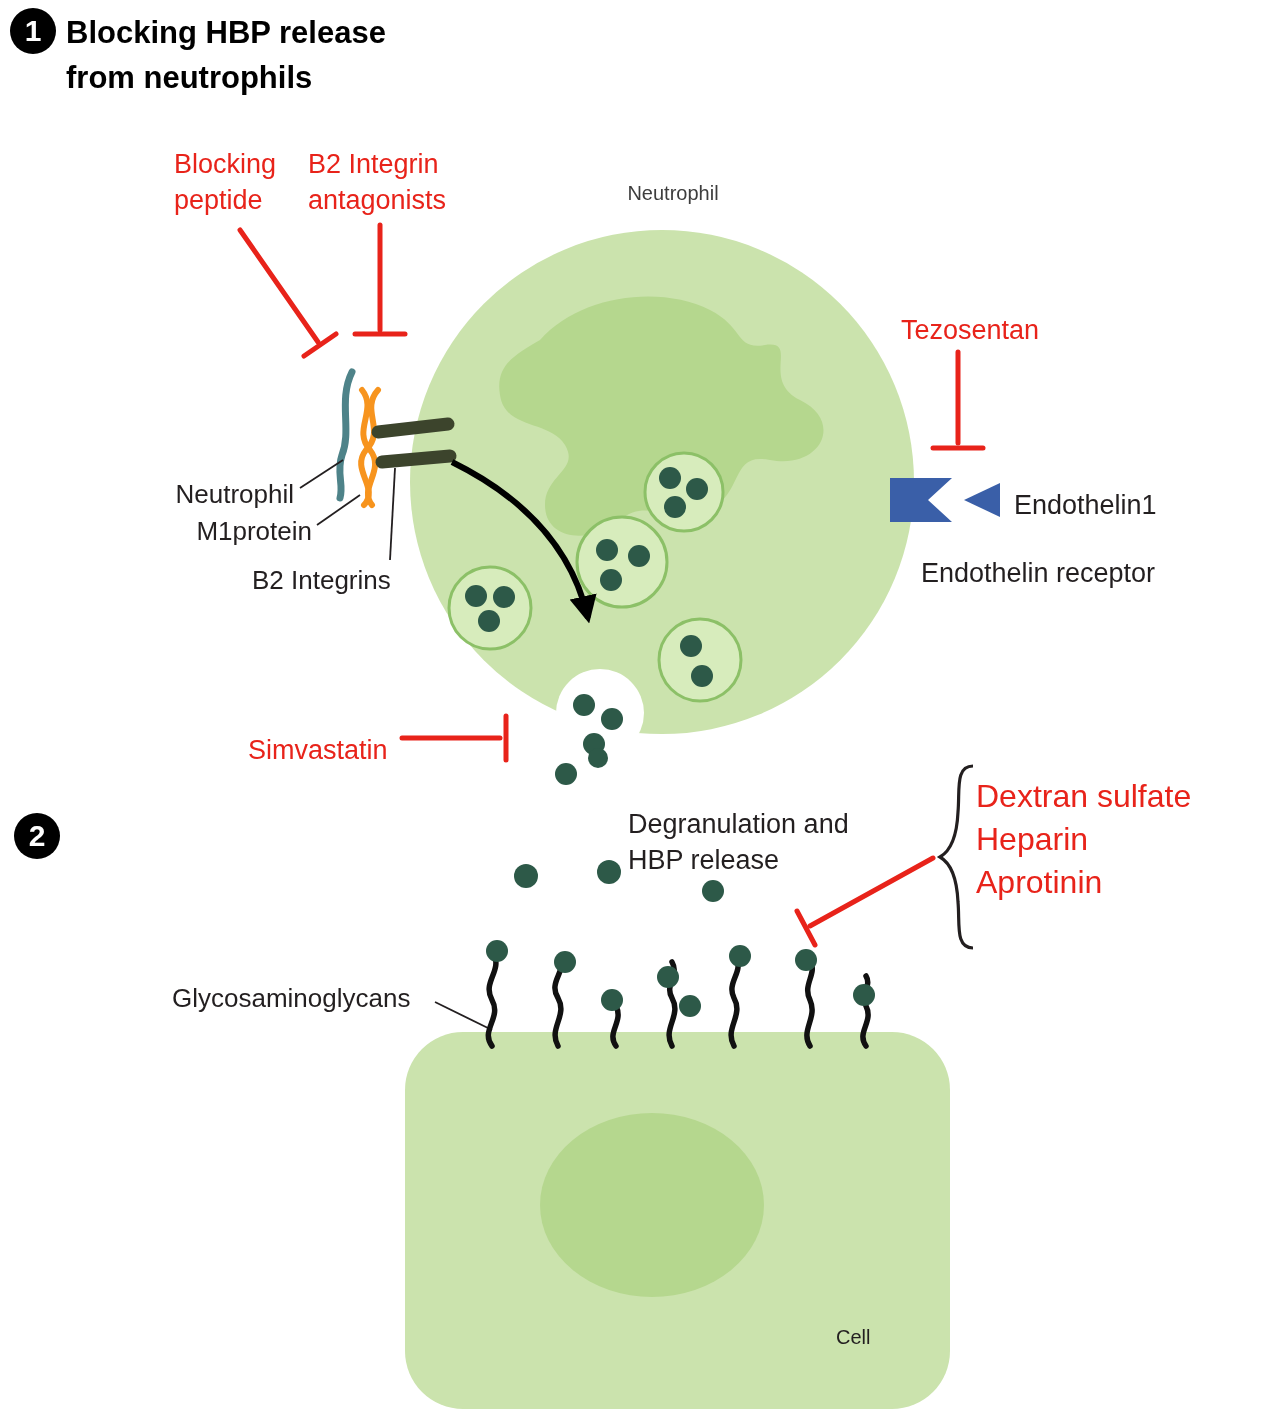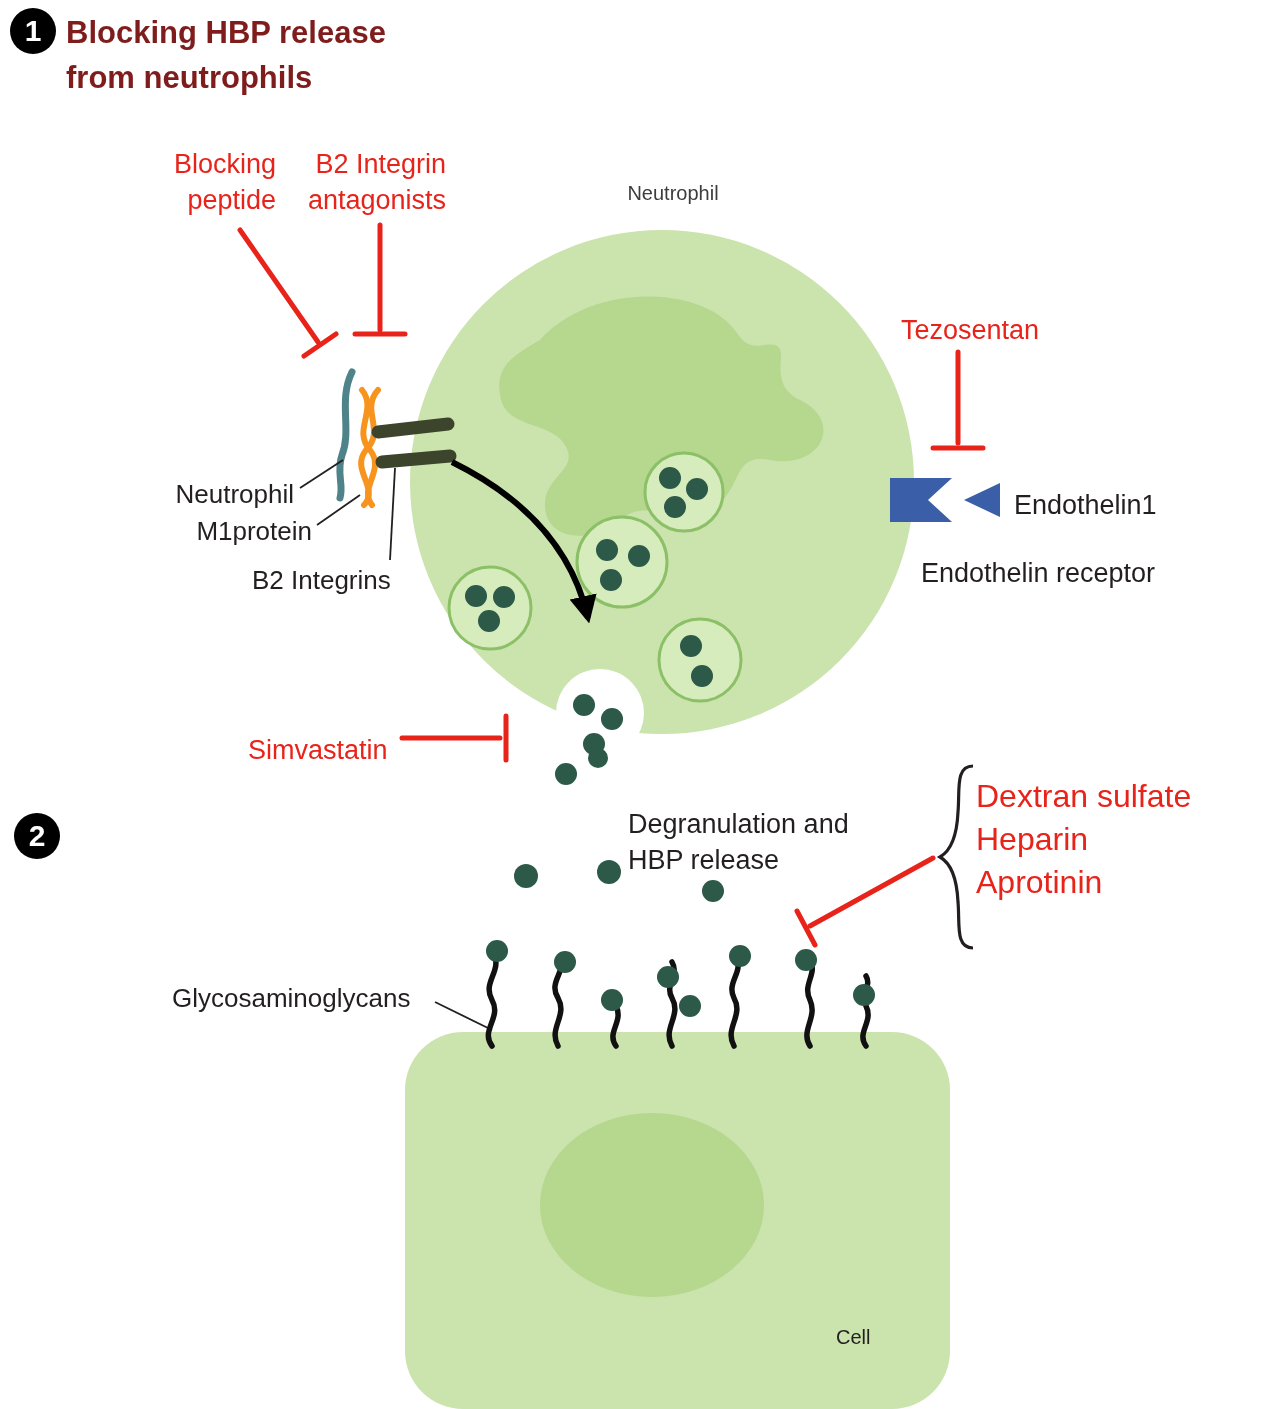--- a/index.html
+++ b/index.html
@@ -7,28 +7,28 @@
     position:relative;
     width:1267px;height:1409px;
     background:#fff;
     font-family:"Liberation Sans", sans-serif;
     color:#231f20;
     overflow:hidden;
   }
   #diagram-svg{position:absolute;left:0;top:0;}
   .lbl{position:absolute;white-space:nowrap;}
   .red{color:#e8231a;}
-  .center{transform:translateX(-50%);text-align:right;}
+  .center{transform:translateX(-50%);text-align:left;}
   .right{text-align:right;}
   .badge{
     position:absolute;width:46px;height:46px;border-radius:50%;
     background:#000;color:#fff;font-weight:700;font-size:30px;
     display:flex;align-items:center;justify-content:center;
   }
-  .sec-title{position:absolute;font-weight:700;font-size:31px;line-height:45px;color:#7f1d1d;}
+  .sec-title{position:absolute;font-weight:700;font-size:31px;line-height:45px;color:#000000;}
   .small-lbl{font-size:26px;line-height:34px;}
   .med-lbl{font-size:27px;line-height:36px;}
   .big-lbl{font-size:20px;}
   .blocker-list div{font-size:32px;line-height:43px;}
 </style>
 </head>
 <body>
 
 <div id="stage">
 

